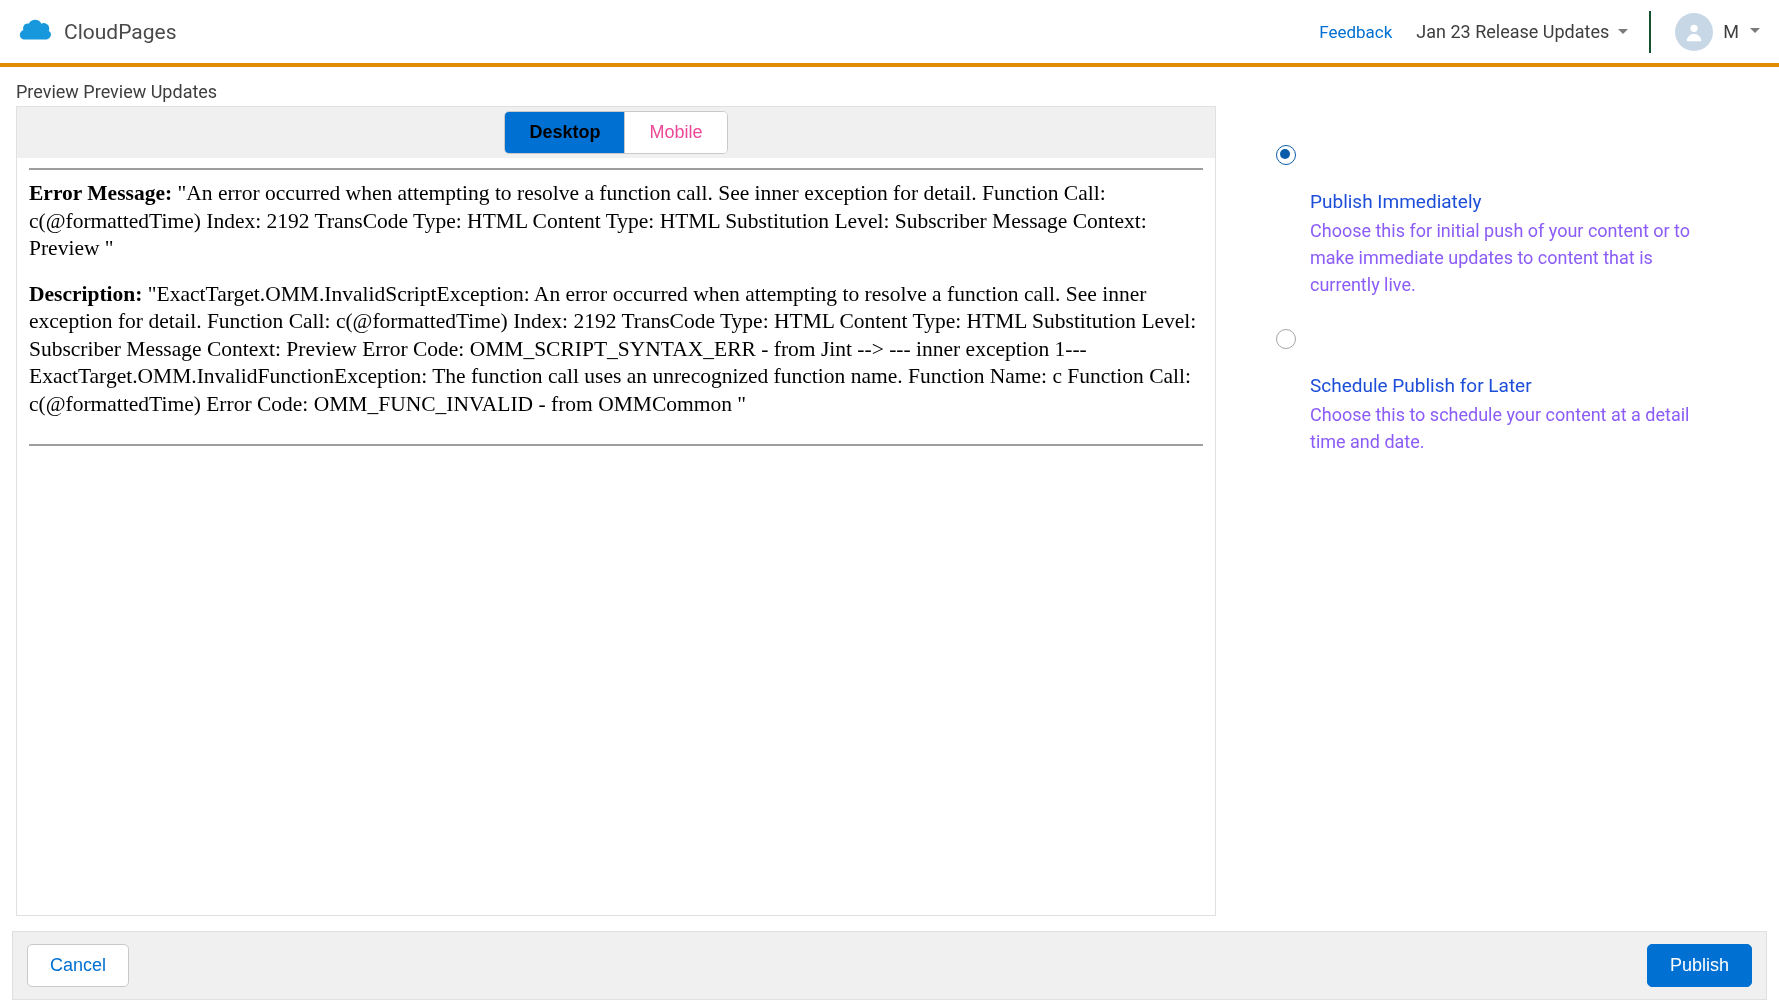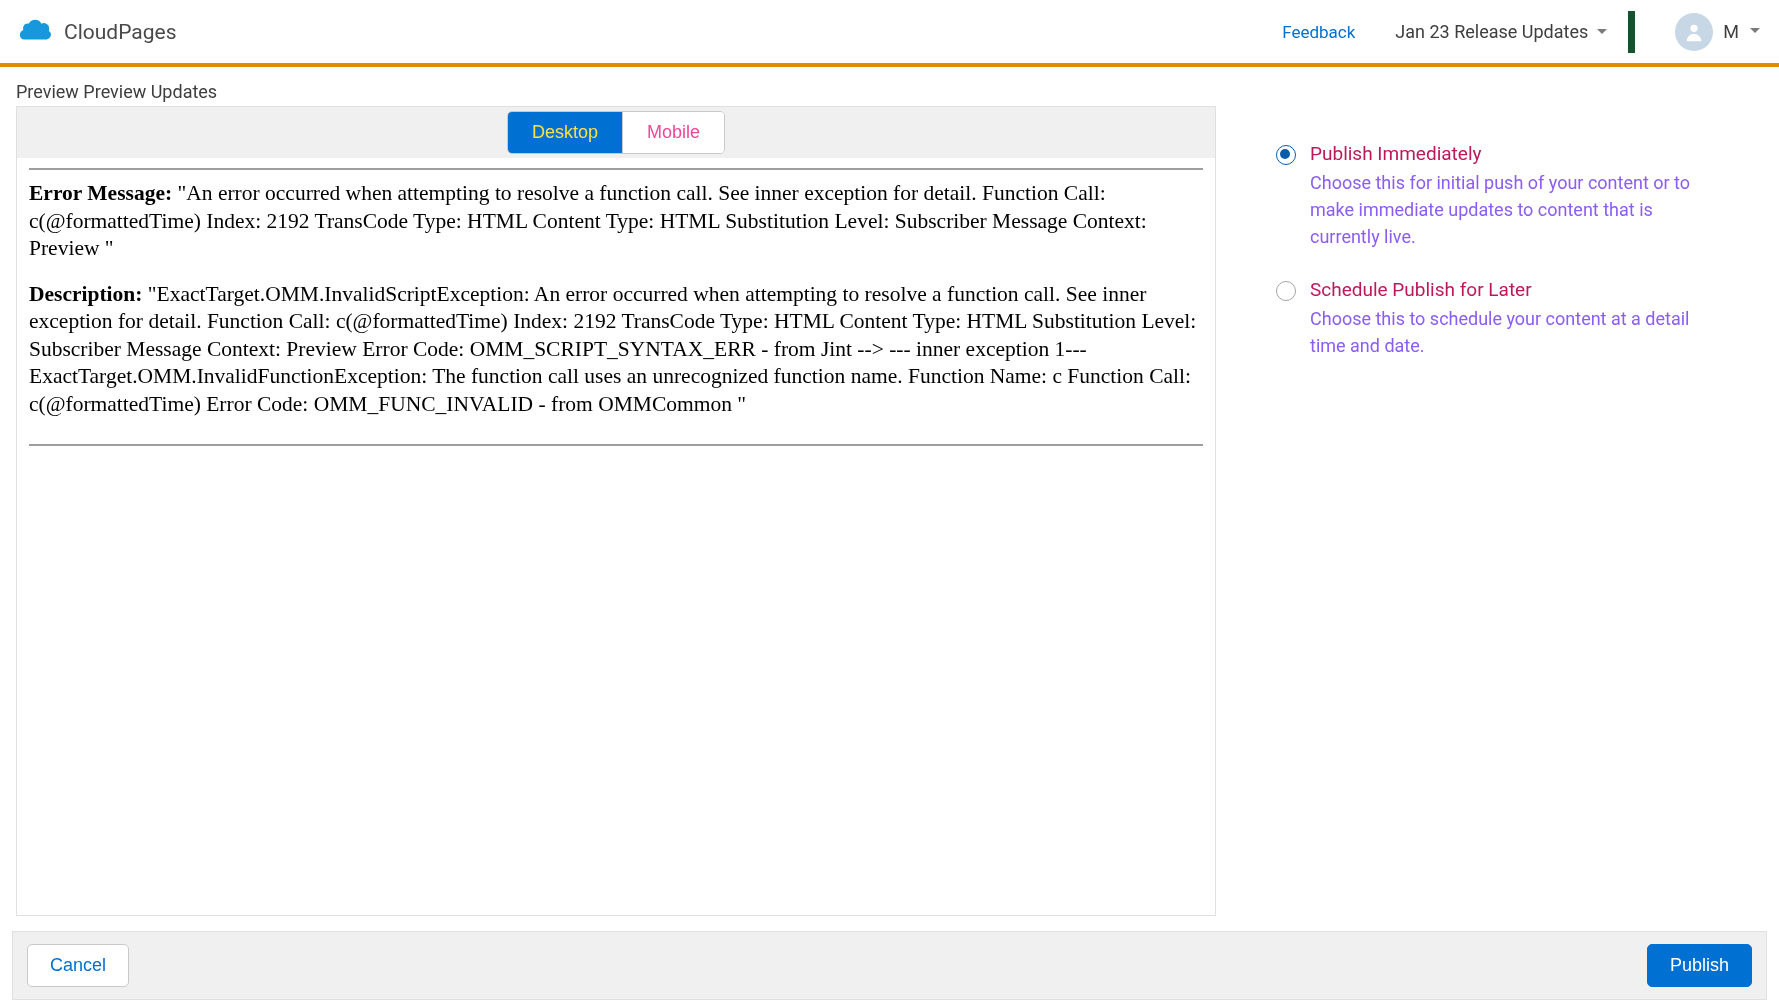--- a/index.html
+++ b/index.html
@@ -35,37 +35,37 @@
       color: #0b7bd1;
     }
     .app-title {
       font-size: 21px;
       color: #4a4a4a;
       font-weight: 400;
     }
     .header-right {
       display: flex;
       align-items: center;
-      gap: 40px;
+      gap: 24px;
       text-align: center;
     }
     .feedback-link {
       color: #0070d2;
       font-size: 17px;
       text-decoration: none;
     }
     .release-updates {
       display: flex;
       align-items: center;
       gap: 8px;
       font-size: 18px;
       color: #3e3e3e;
       cursor: pointer;
       padding-right: 20px;
-      border-right: 7px solid #14532d;
+      border-right: 2px solid #14532d;
       height: 42px;
     }
     .chevron-down {
       width: 12px;
       height: 12px;
     }
     .user-area {
       display: flex;
       align-items: center;
       gap: 10px;
@@ -124,21 +124,22 @@
     .toggle-btn {
       padding: 10px 24px;
       font-size: 18px;
       cursor: pointer;
       background: #fff;
       color: #ec4899;
       border: none;
     }
     .toggle-btn.active {
       background: #0070d2;
-      color: #fde047;
+      color: #000000;
+      font-weight: bold;
     }
     .toggle-btn + .toggle-btn {
       border-left: 1px solid #c9c9c9;
     }
     .preview-content {
       border: 1px solid #e0e0e0;
       border-top: none;
       background: #fff;
       height: 758px;
       padding: 10px 12px 12px 12px;
@@ -200,21 +201,22 @@
       background: #0a5cab;
       border-radius: 50%;
     }
     .radio-text {
       display: flex;
       flex-direction: column;
       gap: 4px;
     }
     .radio-title {
       font-size: 19px;
-      color: #be185d;
+      color: #1d4ed8;
+      margin-top: 48px;
     }
     .radio-desc {
       font-size: 18px;
       color: #8b5cf6;
       line-height: 1.5;
     }
     .footer {
       position: fixed;
       left: 12px;
       right: 12px;

